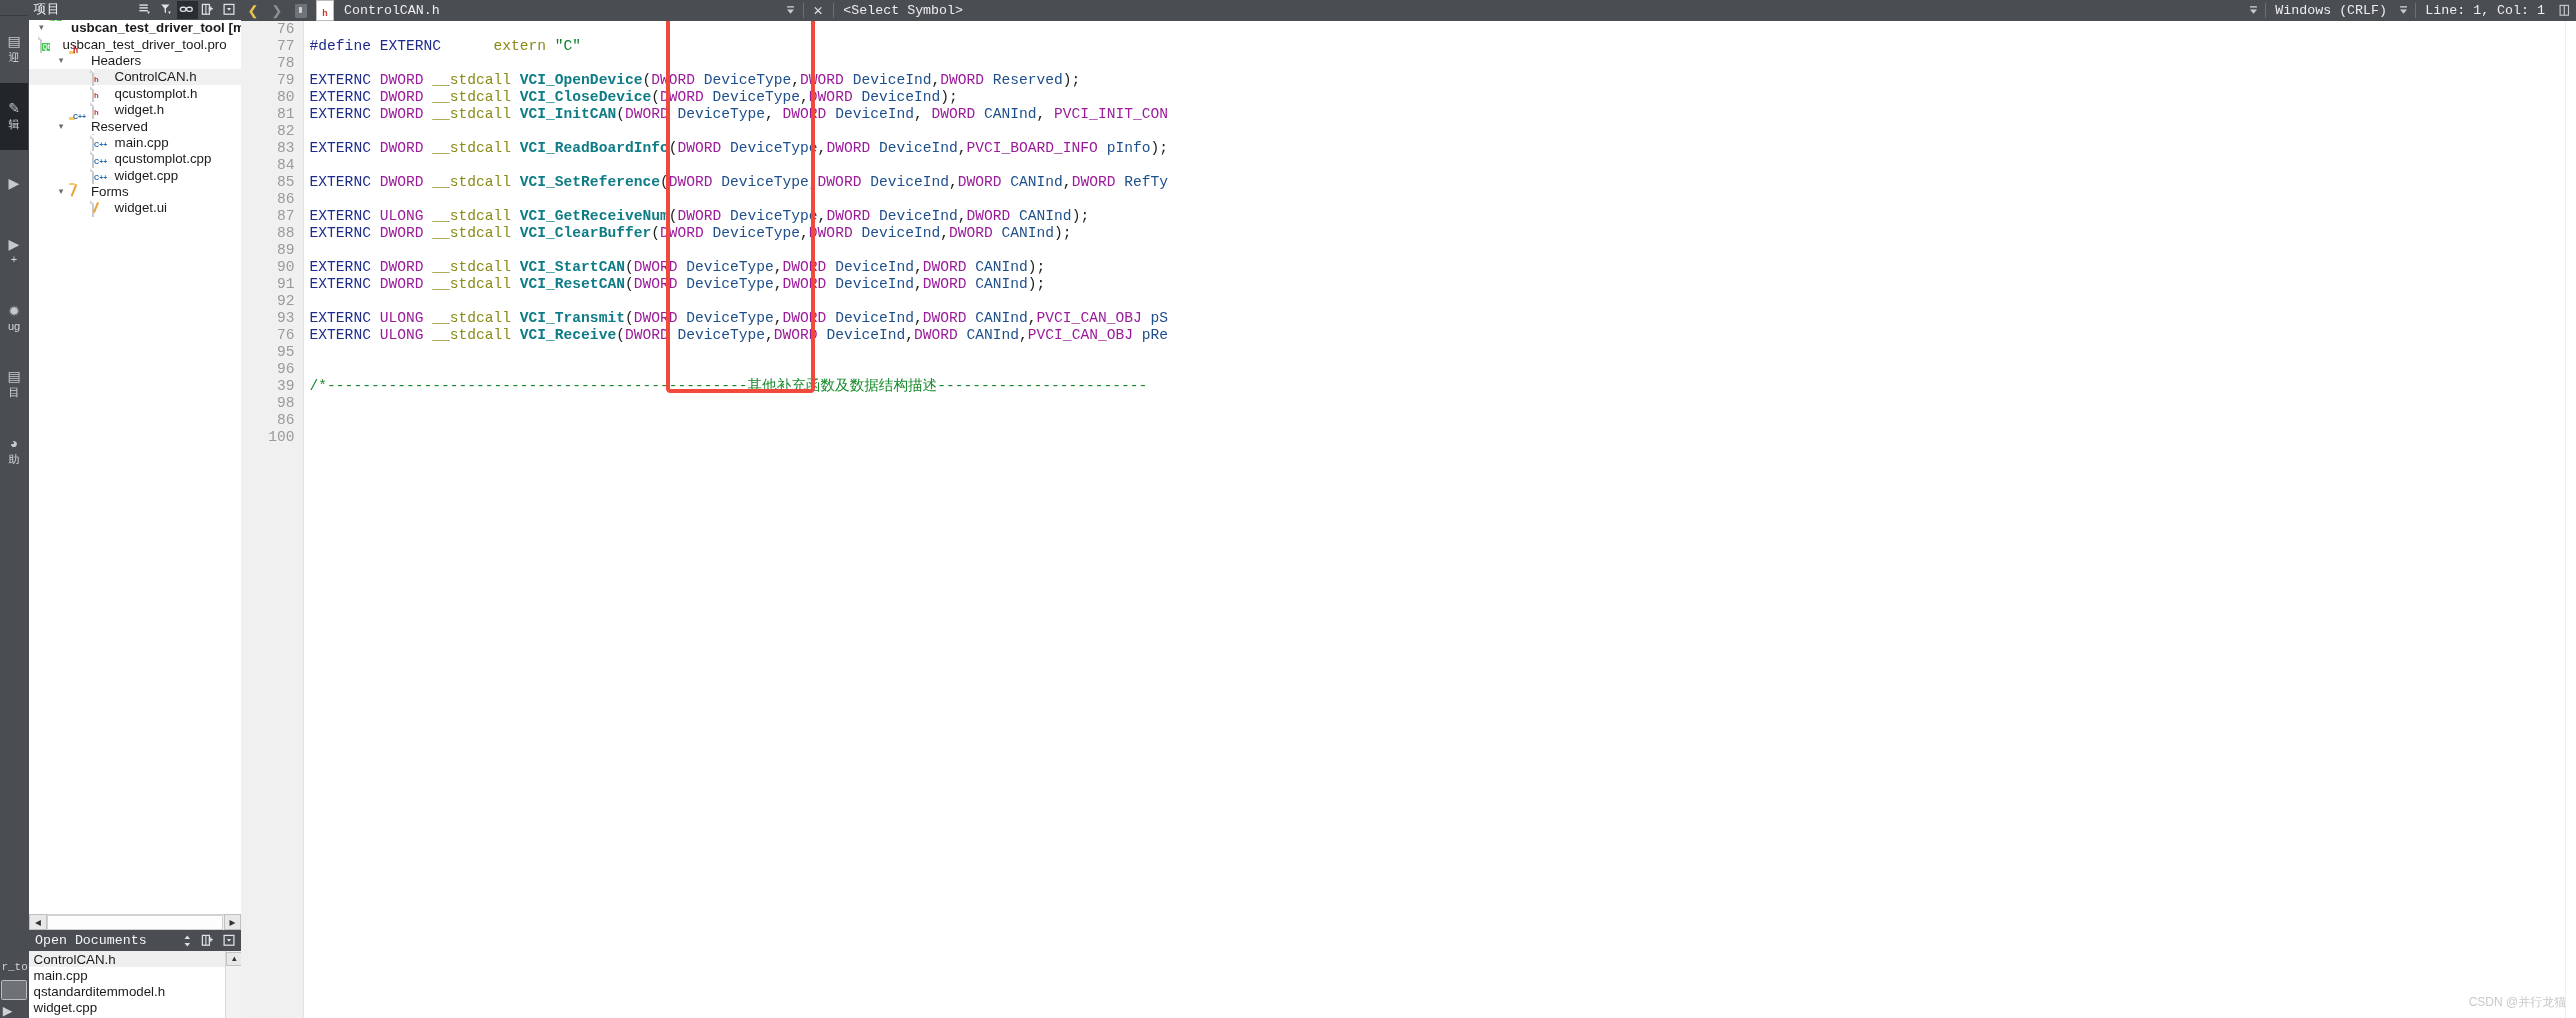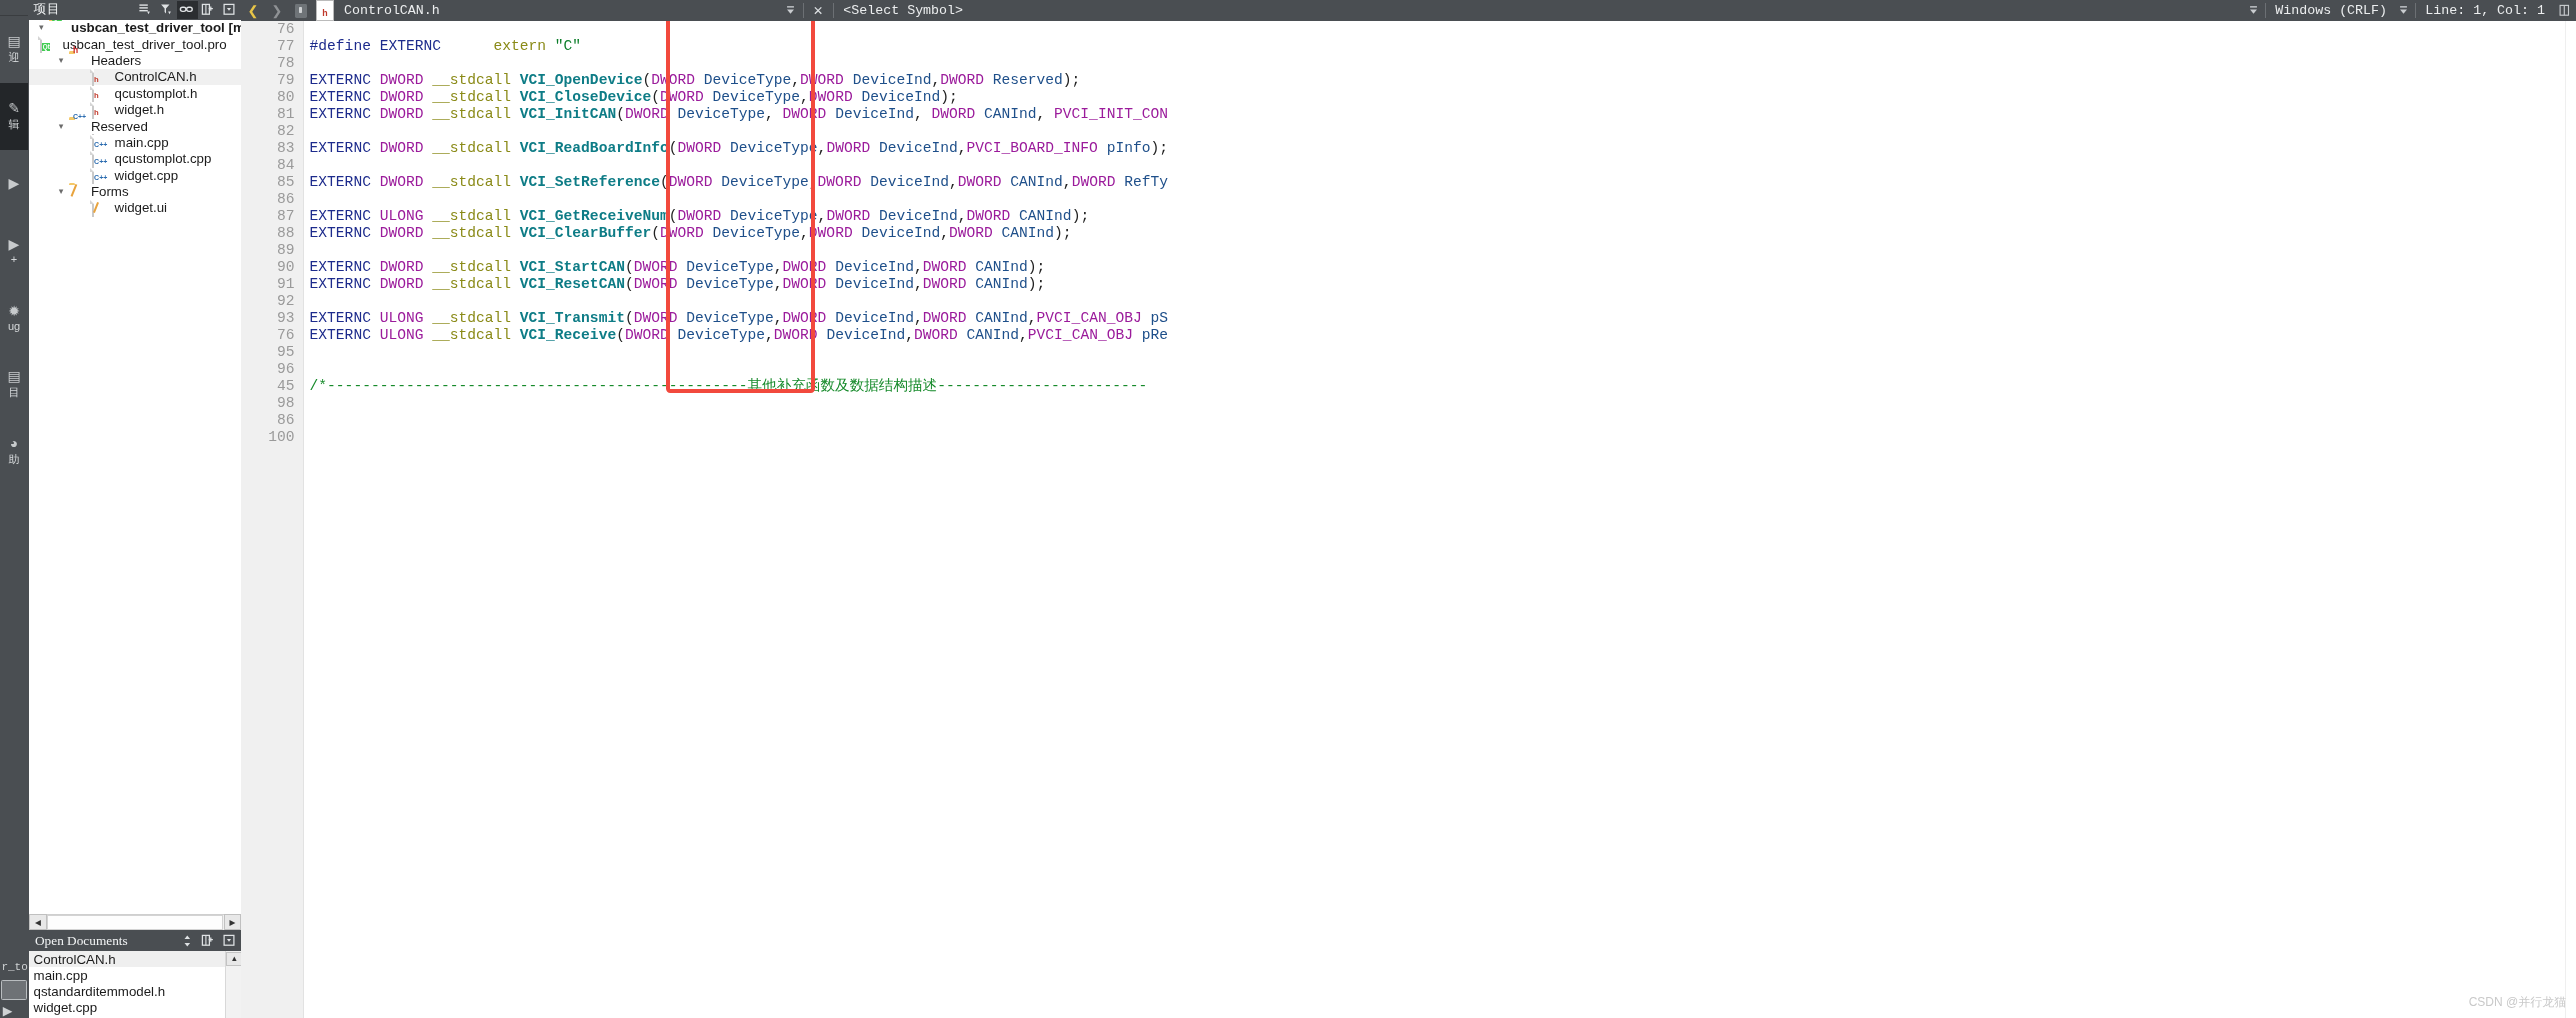--- a/index.html
+++ b/index.html
@@ -66,21 +66,21 @@
   
   .hscroll{height:15.3px;background:#f0f0f0;border-top:0.7px solid #cfcfcf;display:flex;
            align-items:center;margin-left:1.4px;}
   .sarrow{width:15.3px;height:14px;display:flex;align-items:center;justify-content:center;
           background:#e8e8e8;border:0.7px solid #c0c0c0;font-size:7.7px;color:#333;}
   .sthumb{flex:1;height:12.6px;background:#fdfdfd;border:0.7px solid #d3d3d3;margin:0 0.7px;}
 
   
   .od-header{height:21px;background:#4a4e52;display:flex;align-items:center;padding:0 1.4px 0 5.6px;
              margin-left:1.4px;}
-  .od-title{flex:1;color:#f2f4f5;font-size:13.3px;font-family:Liberation Serif, serif;}
+  .od-title{flex:1;color:#f2f4f5;font-size:13.3px;font-family:Liberation Mono, monospace;}
   .od-list{flex:0 0 auto;background:#fff;margin-left:1.4px;position:relative;overflow:hidden;}
   .od-row{height:16px;font-size:13.3px;color:#1b1b1b;padding-left:4.2px;white-space:nowrap;
           display:flex;align-items:center;}
   .od-row.sel{background:#efefef;}
   .od-sb{position:absolute;right:0;top:0;width:15.3px;bottom:0;background:#f2f2f2;
          border-left:0.7px solid #d8d8d8;}
   .od-sb .up{width:14px;height:12.6px;display:flex;align-items:center;justify-content:center;
              font-size:7.7px;color:#333;background:#e8e8e8;border:0.7px solid #c3c3c3;margin:0.7px;}
 
   
@@ -404,21 +404,21 @@
           <div class="gnum">87</div>
           <div class="gnum">88</div>
           <div class="gnum">89</div>
           <div class="gnum">90</div>
           <div class="gnum">91</div>
           <div class="gnum">92</div>
           <div class="gnum">93</div>
           <div class="gnum">76</div>
           <div class="gnum">95</div>
           <div class="gnum">96</div>
-          <div class="gnum">45</div>
+          <div class="gnum">39</div>
           <div class="gnum">98</div>
           <div class="gnum">86</div>
           <div class="gnum">100</div>
         </div>
       <div class="code" id="codearea">
           <div class="cl">&nbsp;</div>
           <div class="cl"><span class="kw">#define EXTERNC</span><span class="pun">      </span><span class="mac">extern</span><span class="pun"> </span><span class="str">"C"</span></div>
           <div class="cl">&nbsp;</div>
           <div class="cl"><span class="kw">EXTERNC </span><span class="ty">DWORD</span><span class="pun"> </span><span class="mac">__stdcall</span><span class="pun"> </span><span class="fn">VCI_OpenDevice</span><span class="pun">(</span><span class="ty">DWORD</span><span class="var"> DeviceType</span><span class="pun">,</span><span class="ty">DWORD</span><span class="var"> DeviceInd</span><span class="pun">,</span><span class="ty">DWORD</span><span class="var"> Reserved</span><span class="pun">);</span></div>
           <div class="cl"><span class="kw">EXTERNC </span><span class="ty">DWORD</span><span class="pun"> </span><span class="mac">__stdcall</span><span class="pun"> </span><span class="fn">VCI_CloseDevice</span><span class="pun">(</span><span class="ty">DWORD</span><span class="var"> DeviceType</span><span class="pun">,</span><span class="ty">DWORD</span><span class="var"> DeviceInd</span><span class="pun">);</span></div>

